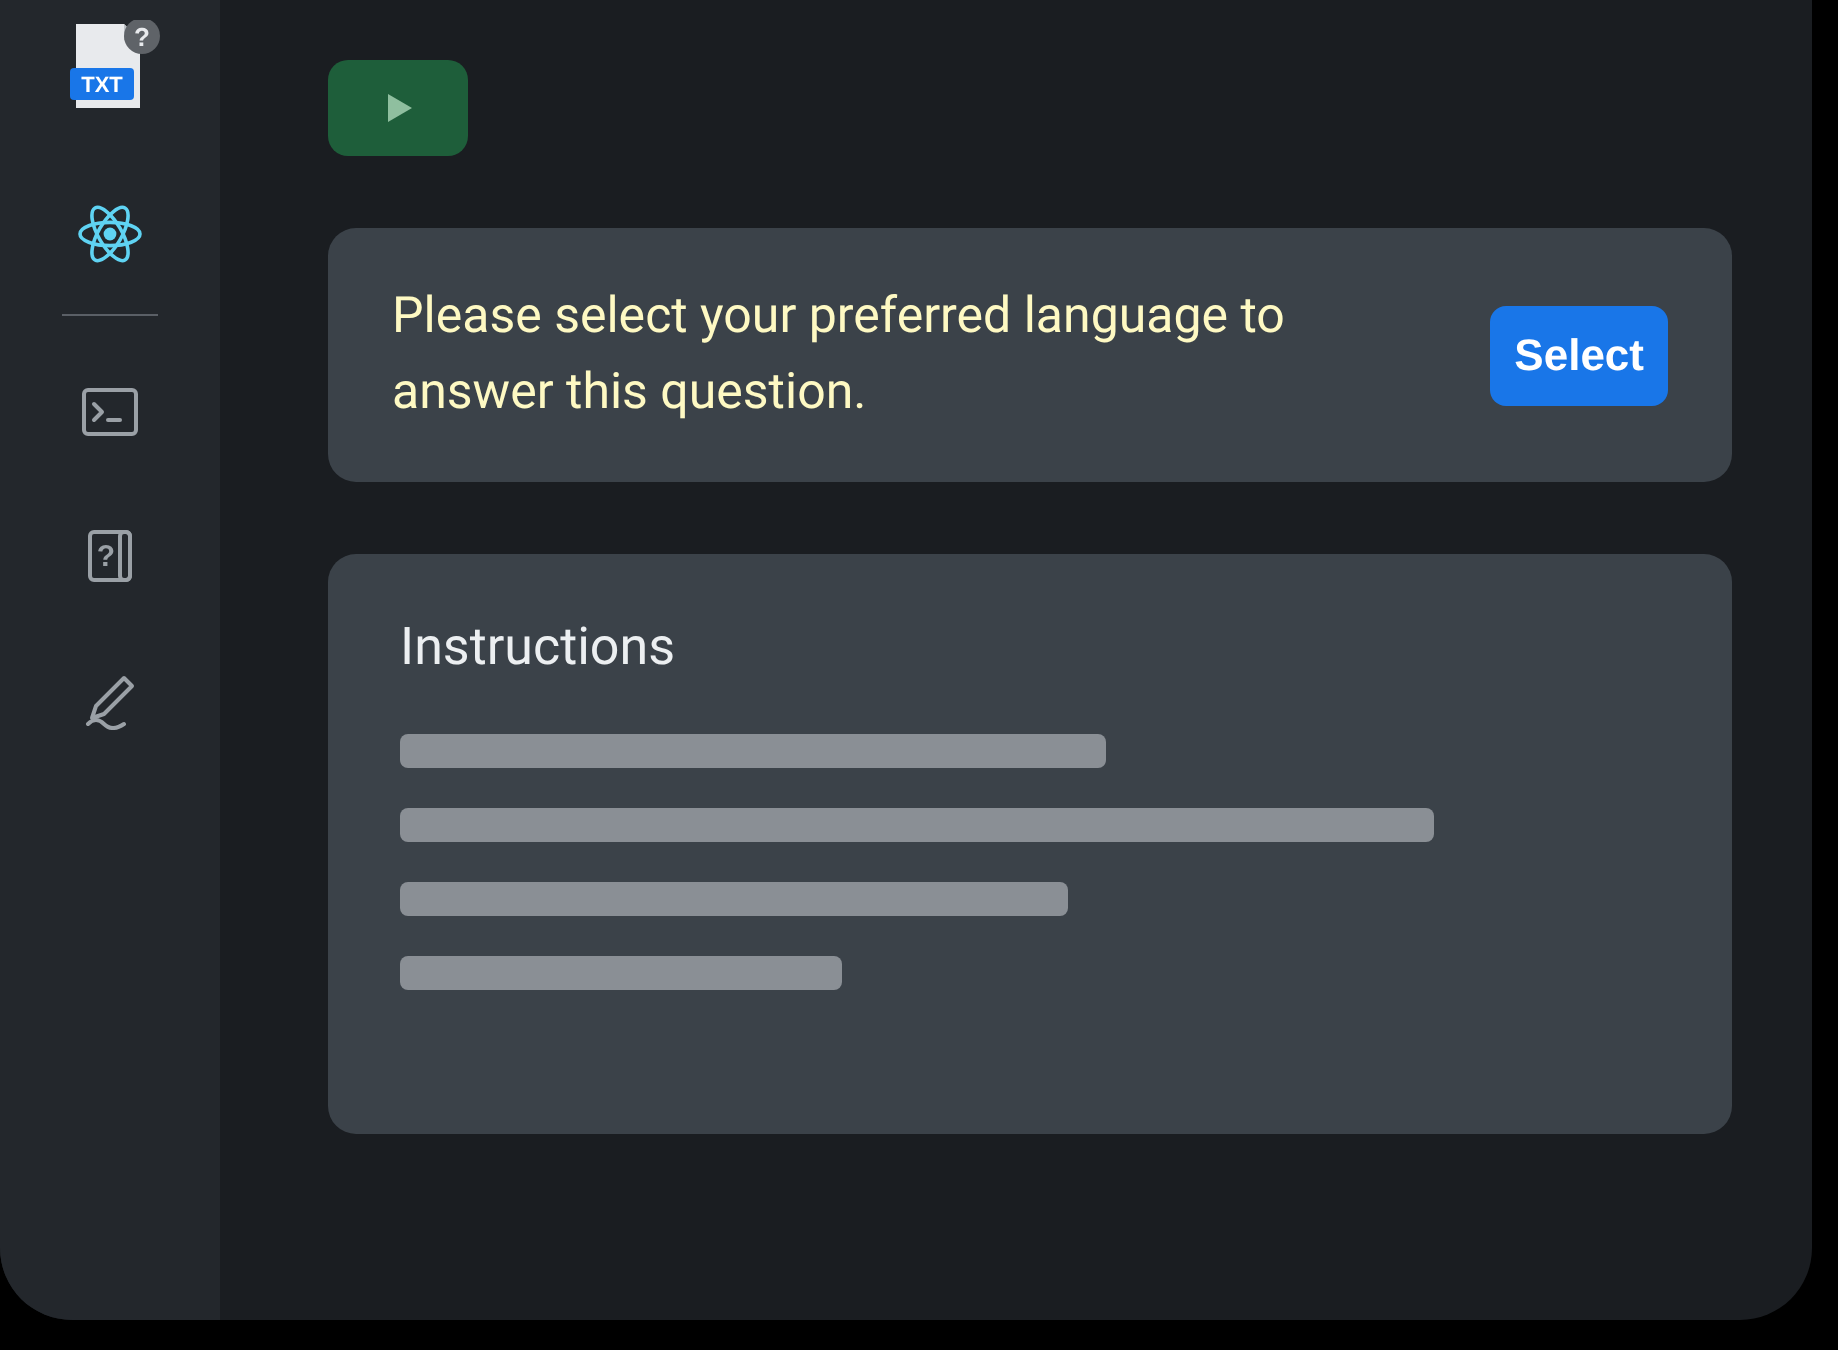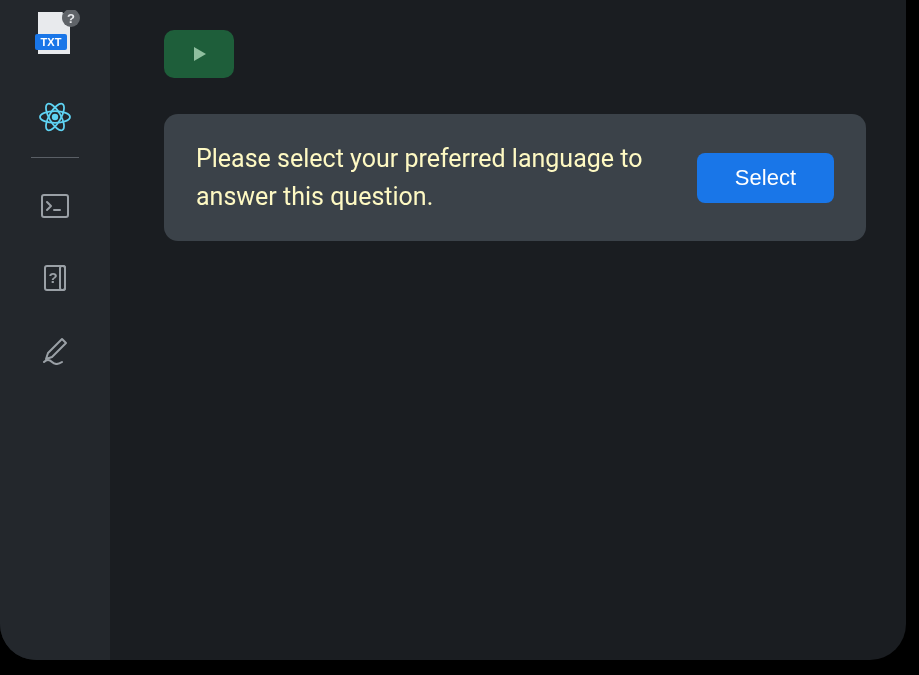--- a/index.html
+++ b/index.html
@@ -89,23 +89,23 @@
       font-size: 25px;
       line-height: 1.5;
       font-weight: 400;
       flex: 1;
     }
     .select-button {
       background: #1976e8;
       color: #fff;
       border: none;
       border-radius: 8px;
-      padding: 12px 38px;
+      padding: 12px 12px;
       font-size: 22px;
-      font-weight: 400;
+      font-weight: 700;
       cursor: pointer;
     }
     .instructions-panel {
       background: #3b4249;
       border-radius: 14px;
       padding: 32px 36px 72px 36px;
       display: flex;
       flex-direction: column;
       gap: 28px;
     }
@@ -186,15 +186,24 @@
       <svg width="20" height="20" viewBox="0 0 20 20">
         <path d="M5 3 L17 10 L5 17 Z" fill="#8fbf9f"></path>
       </svg>
     </div>
 
     <div class="language-banner">
       <div class="banner-text">Please select your preferred language to answer this question.</div>
       <button class="select-button">Select</button>
     </div>
 
+    <div class="instructions-panel">
+      <div class="instructions-title">Instructions</div>
+      <div class="skeleton-lines">
+        <div class="skeleton-line w1"></div>
+        <div class="skeleton-line w2"></div>
+        <div class="skeleton-line w3"></div>
+        <div class="skeleton-line w4"></div>
+      </div>
+    </div>
   </div>
 
 </div>
 
 </body></html>

